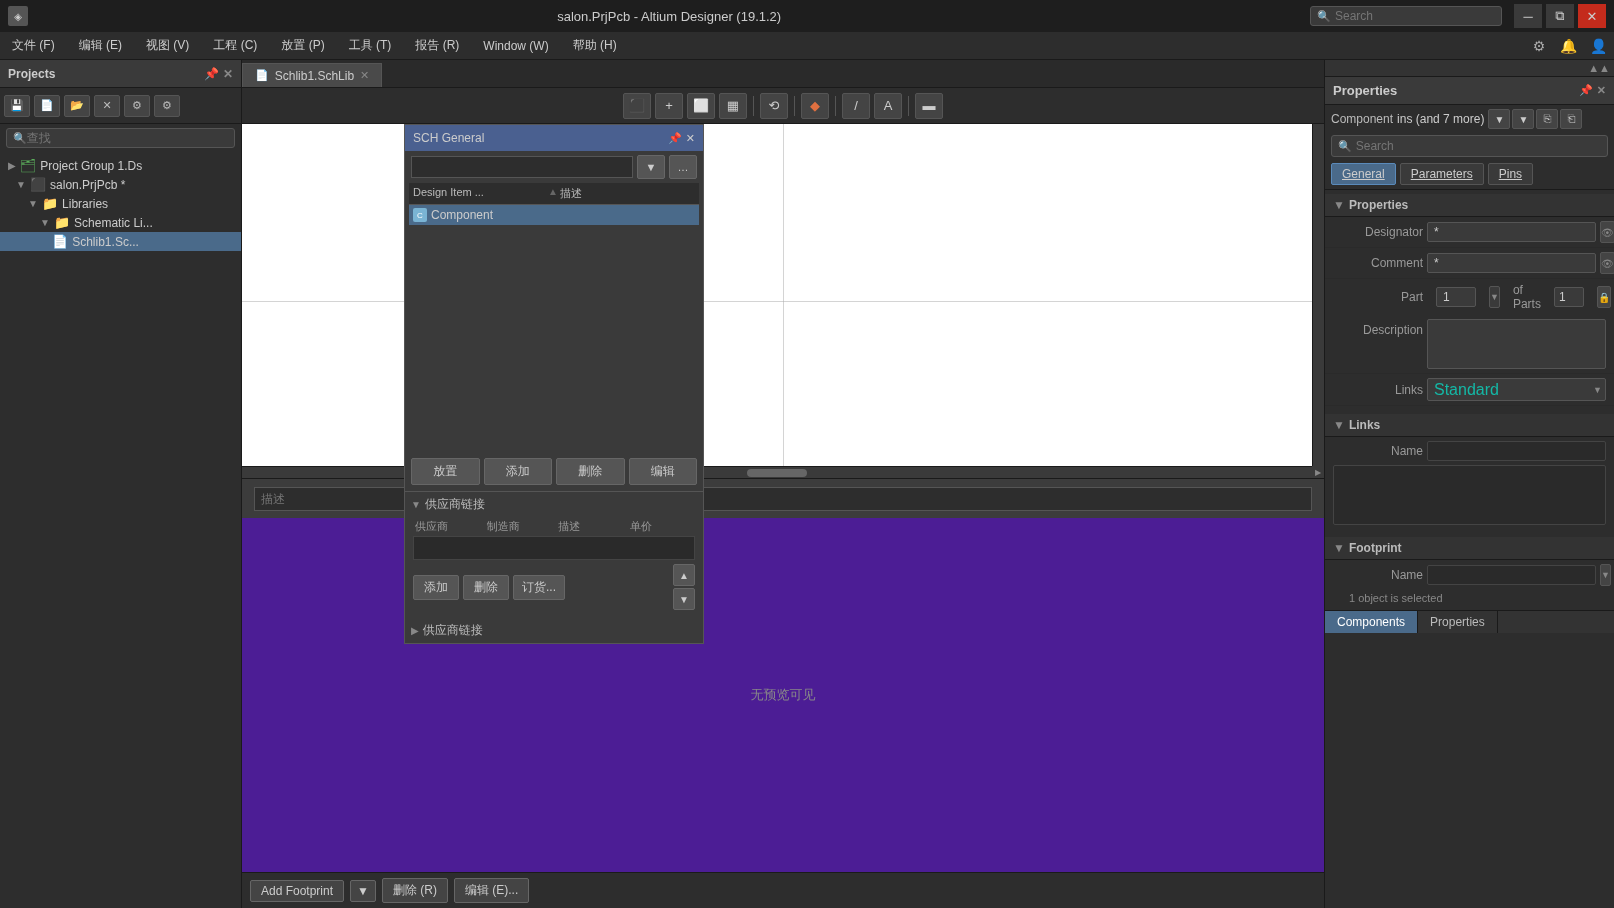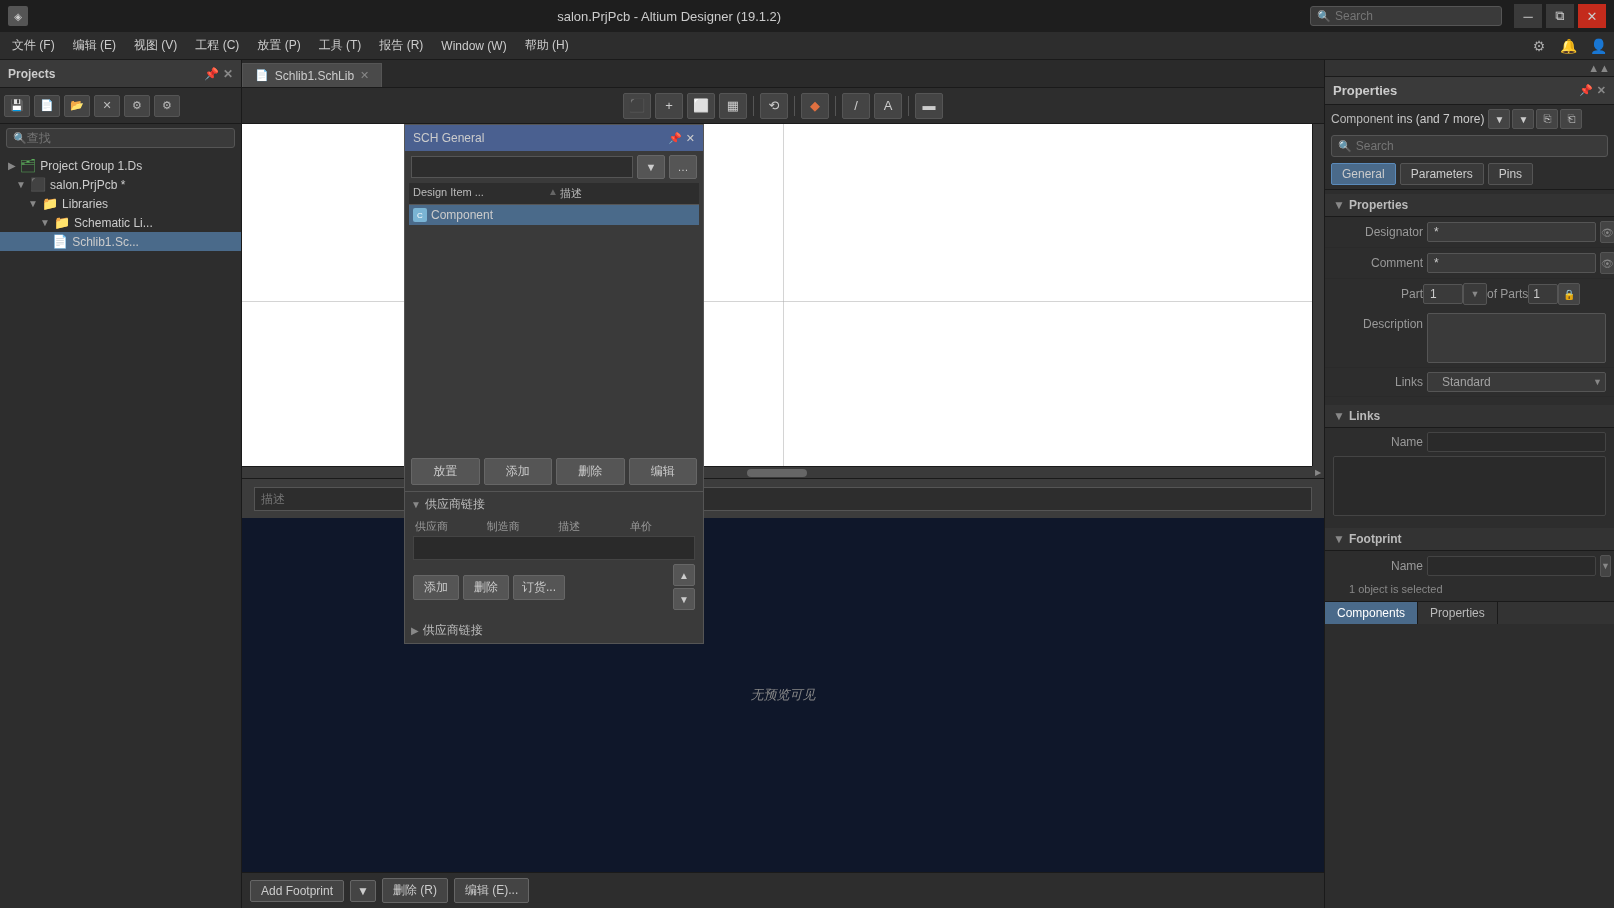--- a/index.html
+++ b/index.html
@@ -58,21 +58,21 @@
     }
     .win-btn.close { background: #c42b1c; }
 
     
     #menu-bar {
       height: 28px;
       background: #2d2d2d;
       display: flex;
       align-items: center;
       padding: 0 4px;
-      gap: 2px;
+      gap: 8px;
       border-bottom: 1px solid #1a1a1a;
     }
     .menu-item {
       padding: 3px 8px;
       cursor: pointer;
       border-radius: 2px;
       font-size: 12px;
       color: #ccc;
     }
     .top-icon {
@@ -533,20 +533,21 @@
       border-bottom: 1px solid #1a1a1a;
     }
     .prop-tab {
       padding: 3px 10px;
       border: 1px solid #555;
       border-radius: 2px;
       cursor: pointer;
       font-size: 12px;
       color: #ccc;
       background: #3a3a3a;
+      text-decoration: underline;
     }
     .prop-tab.active {
       background: #4a6a8a;
       border-color: #5a8aba;
     }
     #props-section {
       padding: 4px 0;
     }
     .section-header {
       display: flex; align-items: center; gap: 4px;
@@ -595,21 +596,21 @@
       background: #444;
       border: 1px solid #555;
       border-radius: 2px;
       display: flex; align-items: center; justify-content: center;
       cursor: pointer; font-size: 10px; color: #888;
     }
     .part-row {
       display: flex;
       align-items: center;
       padding: 4px 8px;
-      gap: 0;
+      gap: 13px;
     }
     .part-input {
       width: 40px;
       background: #3a3a3a;
       border: 1px solid #555;
       border-radius: 2px;
       padding: 2px 6px;
       color: #ccc;
       font-size: 12px;
       outline: none;
@@ -635,23 +636,23 @@
       color: #555;
       font-size: 12px;
       resize: none;
       outline: none;
     }
     .type-select {
       flex: 1;
       background: #3a3a3a;
       border: 1px solid #555;
       border-radius: 2px;
-      padding: 2px 14px;
-      color: #a3a3a3;
-      font-size: 12px;
+      padding: 2px 6px;
+      color: #14b8a6;
+      font-size: 16px;
       outline: none;
       appearance: none;
       cursor: pointer;
     }
     .type-select-wrapper {
       flex: 1;
       position: relative;
       display: flex; align-items: center;
     }
     .select-arrow {
@@ -745,27 +746,26 @@
       cursor: pointer;
       font-size: 12px;
       color: #bbb;
       border-right: 1px solid #1a1a1a;
     }
     .nav-tab.active { background: #4a6a8a; color: #fff; }
 
     
     #preview-area {
       flex: 1;
-      background: #0f172a;
+      background: #4c1d95;
       display: flex;
       align-items: center;
       justify-content: center;
       color: #888;
       font-size: 13px;
-      font-style: italic;
     }
   </style>
 </head>
 <body>
 
 <div id="title-bar">
   <div id="title-bar-left">
     <div class="tb-icon">◈</div>
   </div>
   <div id="title-text">salon.PrjPcb - Altium Designer (19.1.2)</div>

